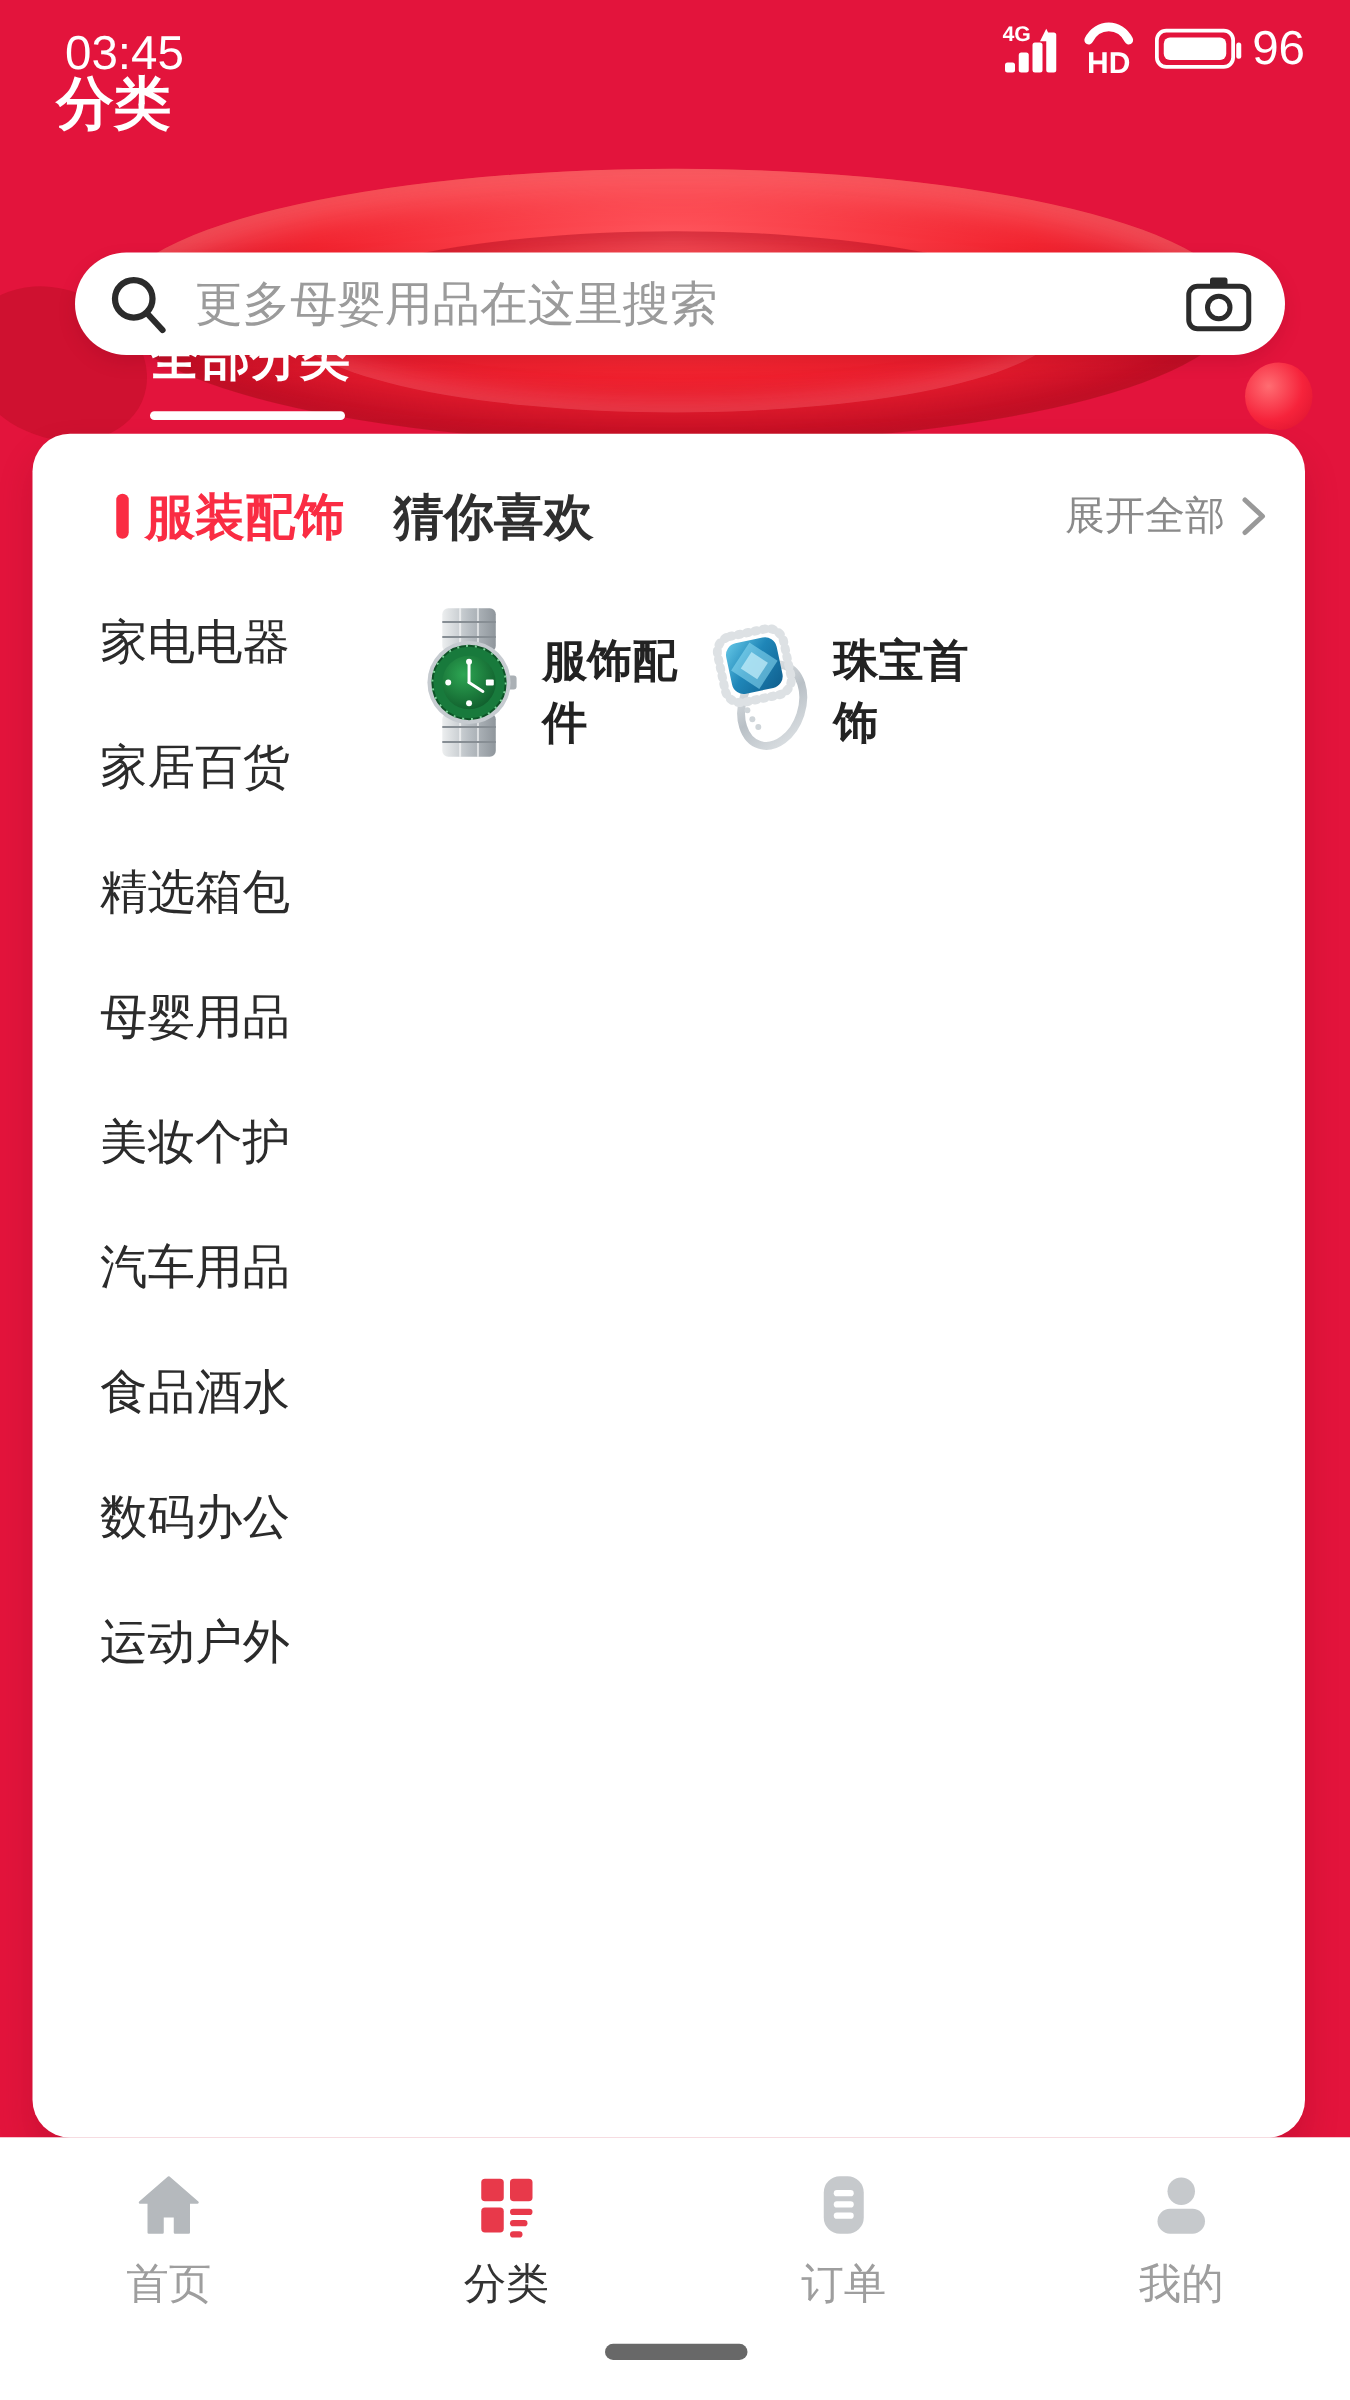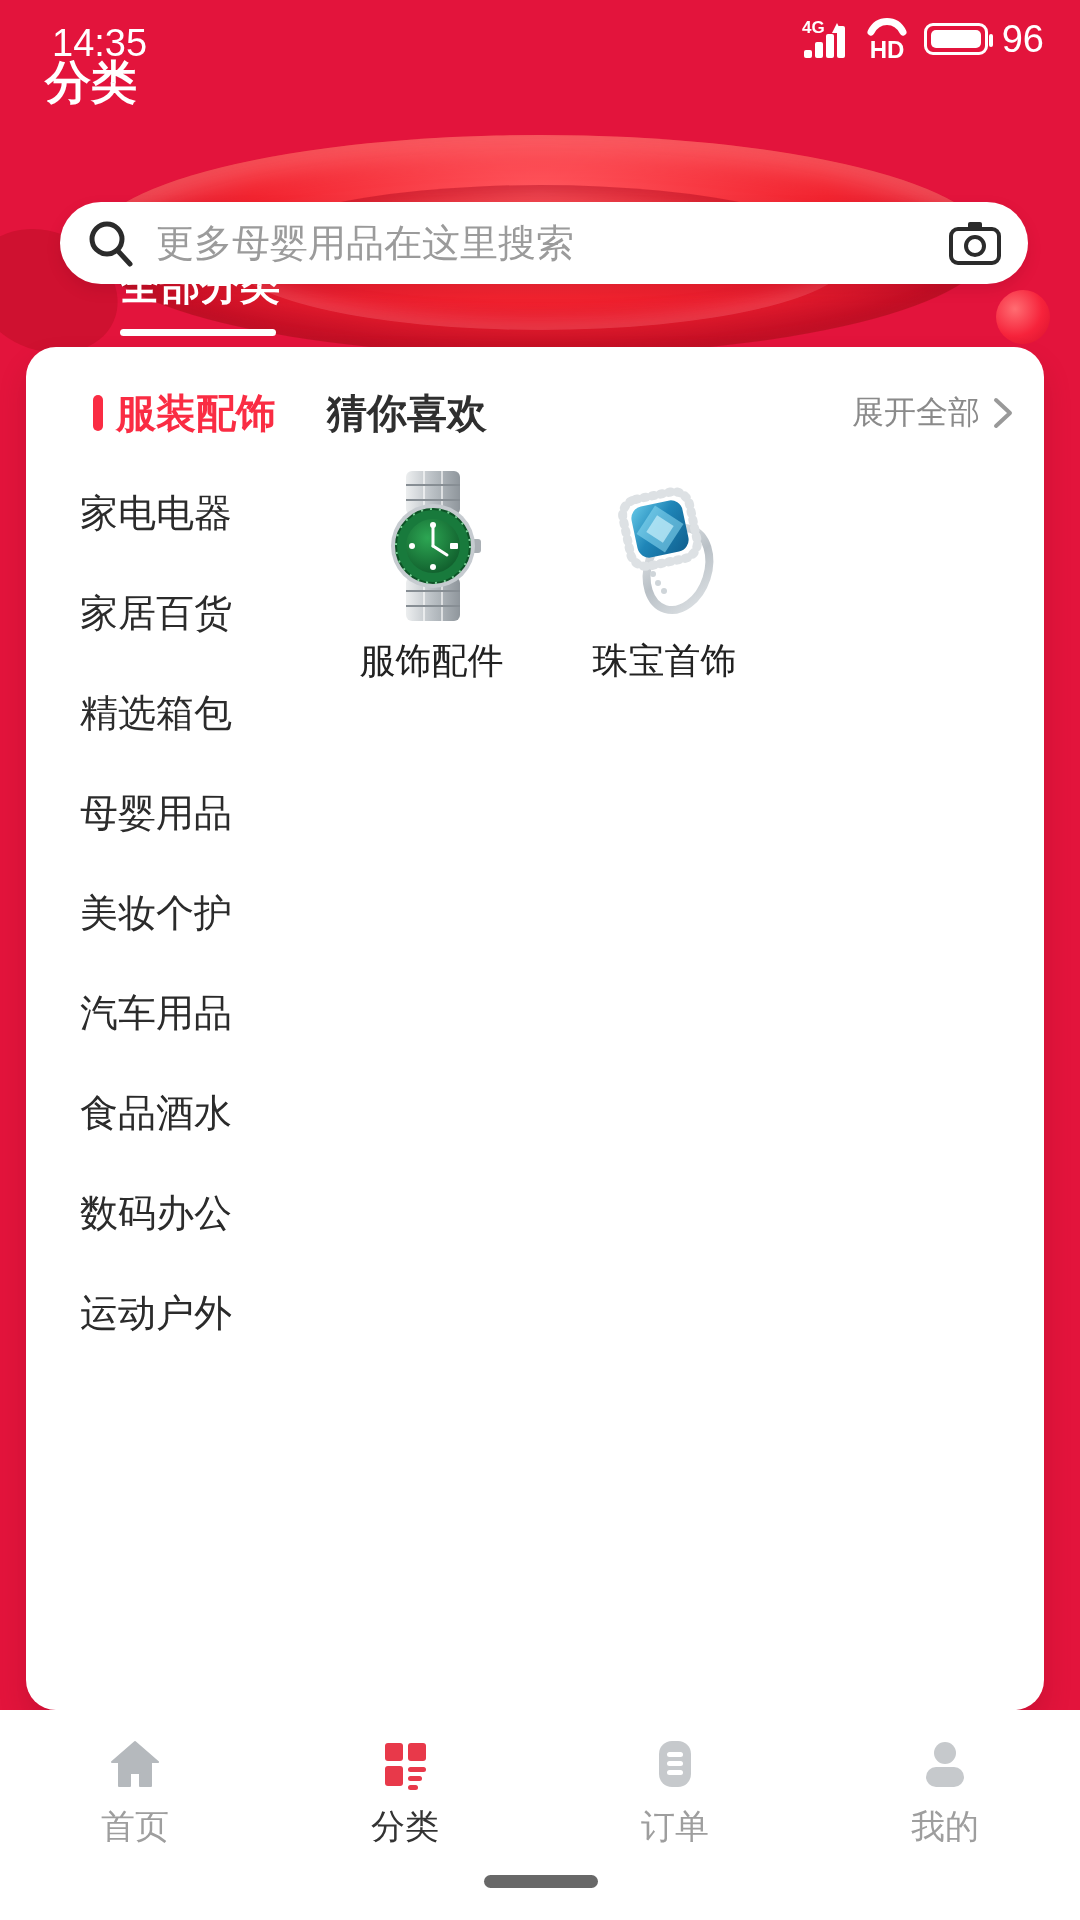--- a/index.html
+++ b/index.html
@@ -37,26 +37,26 @@
 
   
   .card{position:absolute;left:26px;top:347px;width:1018px;height:1363px;background:#fff;border-radius:30px;
     z-index:5;display:flex;box-shadow:0 16px 28px rgba(110,0,25,.20);}
   .sidebar{width:289px;padding-top:16px;}
   .side-item{position:relative;height:100px;display:flex;align-items:center;padding-left:54px;
     font-size:38px;color:#2b2b2b;cursor:pointer;}
   .side-item.active{font-size:40px;font-weight:bold;color:#fa2c43;margin-left:36px;}
   .active-bar{position:absolute;left:31px;top:32px;width:10px;height:36px;background:#fa2c43;border-radius:5px;}
   .content{flex:1;padding-top:16px;}
-  .content-header{height:100px;display:flex;align-items:center;padding-right:30px;margin-left:12px;}
+  .content-header{height:100px;display:flex;align-items:center;padding-right:30px;}
   .section-title{font-size:40px;font-weight:600;color:#2f2f2f;}
   .expand-all{margin-left:auto;display:flex;align-items:center;gap:12px;cursor:pointer;}
   .expand-label{font-size:32px;color:#8a8a8a;}
   .product-grid{display:grid;grid-template-columns:233px 233px;margin-top:8px;}
-  .product{display:flex;flex-direction:column;align-items:center;cursor:pointer;}
+  .product{display:flex;flex-direction:row;align-items:center;cursor:pointer;font-weight:bold;}
   .product-img{width:150px;height:150px;}
   .product-label{margin-top:16px;font-size:36px;color:#222;}
 
   
   .tab-bar{position:absolute;left:0;top:1710px;width:1080px;height:210px;background:#fff;z-index:6;
     display:flex;padding-top:26px;}
   .tab-item{width:270px;display:flex;flex-direction:column;align-items:center;cursor:pointer;}
   .tab-label{margin-top:12px;font-size:34px;color:#9e9e9e;}
   .tab-item.active .tab-label{color:#333;}
   .home-indicator{position:absolute;left:484px;top:1875px;width:114px;height:13px;background:#686868;
@@ -66,21 +66,21 @@
 <body>
 
 <div class="screen">
 
   <div class="red-bg"></div>
   <div class="disc-body"></div>
   <div class="disc-ring"></div>
   <div class="disc-blob-left"></div>
   <div class="red-ball"></div>
 
-  <div class="time">14:35</div>
+  <div class="time">03:45</div>
   <div class="status-icons">
     <svg width="48" height="42" viewBox="0 0 48 42">
       <text x="0" y="15" font-size="17" font-weight="bold" fill="#fff">4G</text>
       <polygon points="30,15 40,15 35,5" fill="#fff"></polygon>
       <rect x="2" y="32" width="8" height="8" rx="2" fill="#fff"></rect>
       <rect x="13" y="24" width="8" height="16" rx="2" fill="#fff"></rect>
       <rect x="24" y="16" width="8" height="24" rx="2" fill="#fff"></rect>
       <rect x="35" y="8" width="8" height="32" rx="2" fill="#fff"></rect>
     </svg>
     <svg width="46" height="46" viewBox="0 0 46 46">

